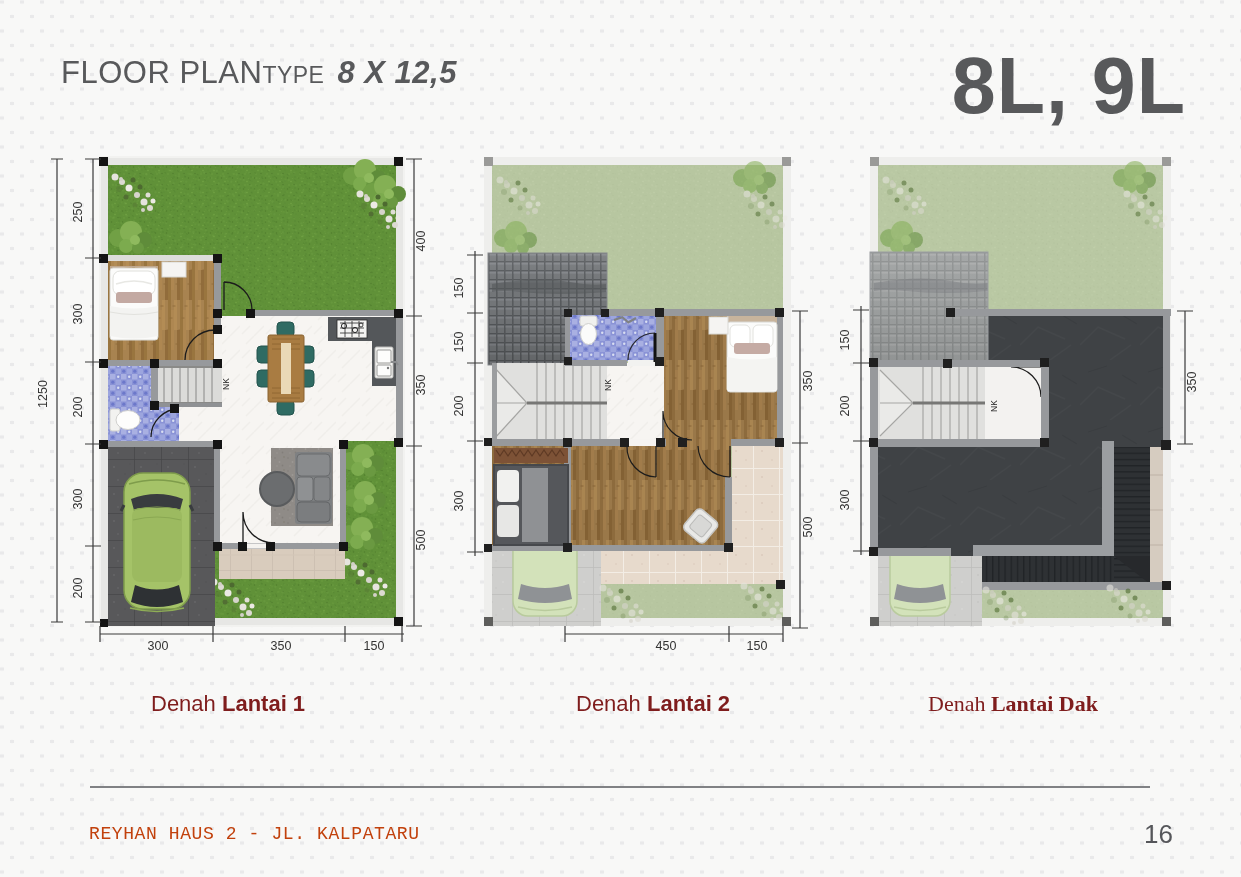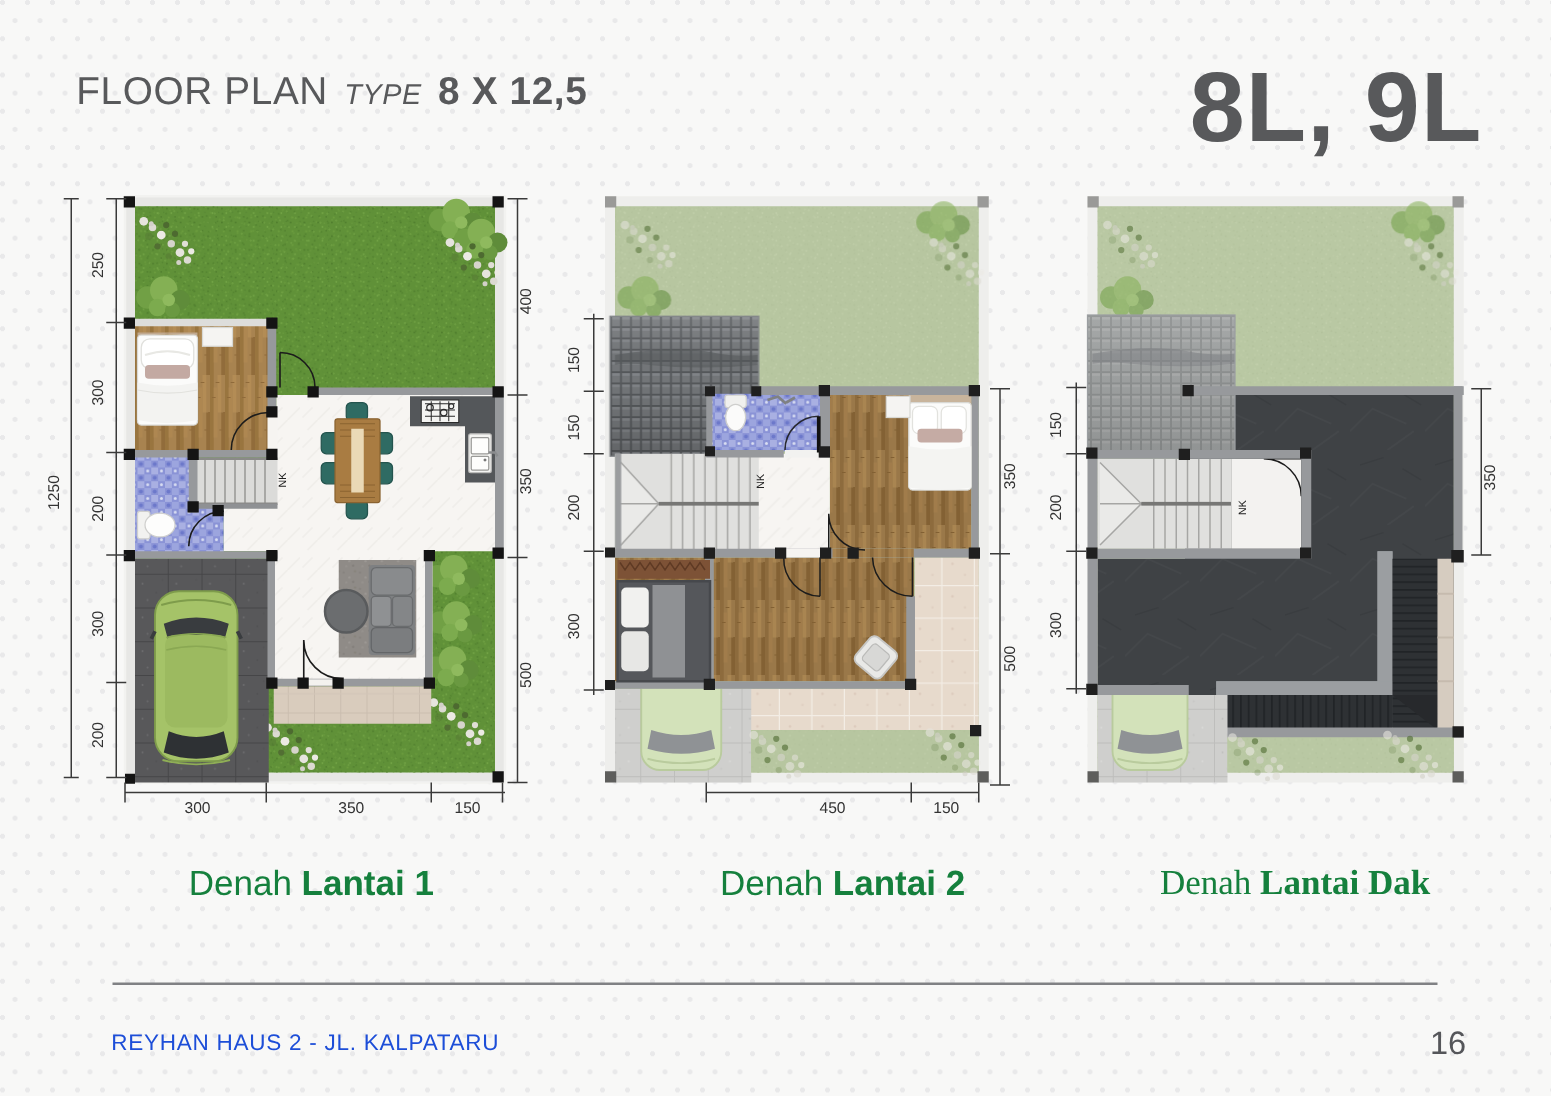--- a/index.html
+++ b/index.html
@@ -8,26 +8,26 @@
     font-family:"Liberation Sans", sans-serif;
     background-color:#f8f8f7;
     background-image:
       radial-gradient(circle, #e9e9ea 1.8px, rgba(233,233,234,0) 2.1px),
       radial-gradient(circle, #e9e9ea 1.8px, rgba(233,233,234,0) 2.1px);
     background-size:20px 29px;
     background-position:2px 2px, 12px 16.5px;
   }
   .abs{position:absolute;}
   #title{left:61px;top:55px;color:#58595b;font-size:31px;letter-spacing:0.5px;white-space:nowrap;}
-  #title .type{font-size:23px;font-style:italic;letter-spacing:0.5px;margin-left:13px;}
-  #title .size{font-size:31px;font-weight:bold;margin-left:13px;letter-spacing:0.5px;}
+  #title .type{font-size:23px;letter-spacing:0.5px;}
+  #title .size{font-size:31px;font-weight:bold;margin-left:13px;letter-spacing:0.5px;font-style:italic;}
   #code{right:55px;top:40px;color:#58595b;font-size:79px;font-weight:bold;letter-spacing:1px;margin-left:12px;}
-  .plabel{top:691px;font-size:28px;color:#15803d;white-space:nowrap;}
+  .plabel{top:691px;font-size:22px;color:#7f1d1d;white-space:nowrap;}
   #footline{left:90px;top:786px;width:1060px;height:2px;background:#808184;}
-  #footer{left:89px;top:824px;font-size:18px;color:#1d4ed8;letter-spacing:0.6px;}
+  #footer{left:89px;top:824px;font-size:18px;color:#c2410c;letter-spacing:0.6px;font-family:Liberation Mono, monospace;}
   #pageno{left:1144px;top:819px;font-size:26px;color:#55565a;}
 </style>
 </head>
 <body>
 <div class="abs" id="title">FLOOR PLAN<span class="type">TYPE</span><span class="size">8 X 12,5</span></div>
 <div class="abs" id="code">8L, 9L</div>
 <svg class="abs" style="left:0;top:0" width="1241" height="877" viewBox="0 0 1241 877">
 <defs>
   <pattern id="grassN" width="11" height="11" patternUnits="userSpaceOnUse">
     <rect width="11" height="11" fill="none"></rect>

